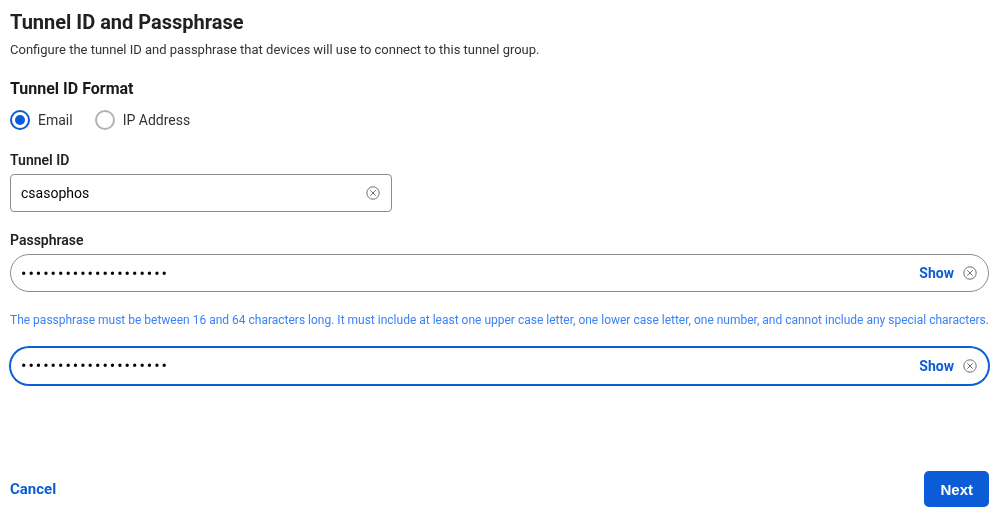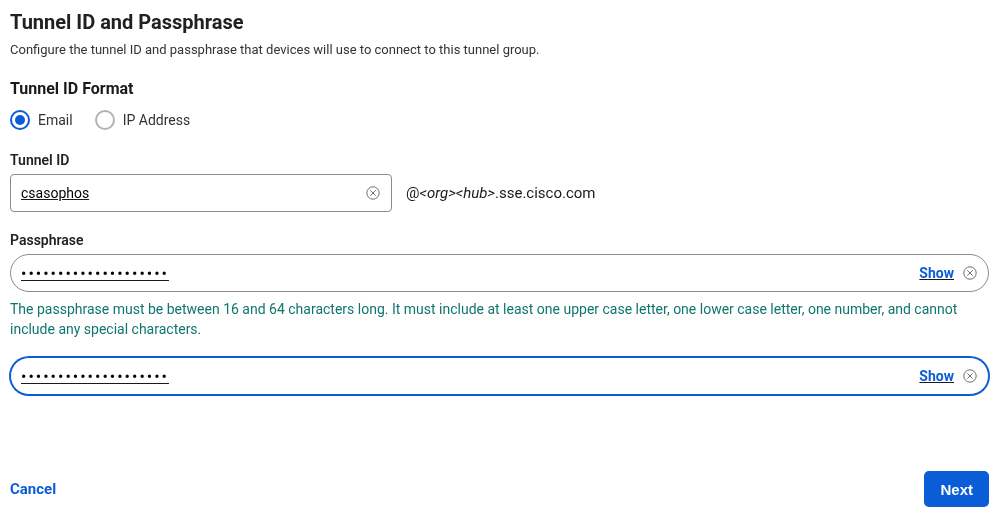--- a/index.html
+++ b/index.html
@@ -86,21 +86,20 @@
     .input-wrap {
       position: relative;
       display: flex;
       align-items: center;
       border: 1px solid #888c92;
       border-radius: 4px;
       background: #fff;
       height: 38px;
       padding: 6px 10px;
       gap: 8px;
-      text-decoration: underline;
     }
     .input-wrap.focused {
       border-color: #0b5cd7;
       box-shadow: 0 0 0 1px #0b5cd7;
     }
     .input-wrap input {
       border: none;
       outline: none;
       flex: 1;
       font-size: 14px;
@@ -143,23 +142,23 @@
       border-radius: 19px;
     }
     .show-btn {
       font-size: 14px;
       font-weight: 700;
       color: #0b5cd7;
       cursor: pointer;
       flex-shrink: 0;
     }
     .help-text {
-      font-size: 14px;
-      color: #0f766e;
-      margin-top: 8px;
+      font-size: 12px;
+      color: #3b82f6;
+      margin-top: 20px;
       line-height: 1.4;
     }
     .confirm-group {
       margin-bottom: 22px;
     }
     .footer {
       display: flex;
       justify-content: space-between;
       align-items: center;
       position: absolute;
@@ -223,23 +222,20 @@
 <div class="tunnel-id-row">
   <div class="input-wrap tunnel-id-wrap">
     <input type="text" value="csasophos" style="">
     <span class="clear-btn">
       <svg width="14" height="14" viewBox="0 0 14 14">
           <circle cx="7" cy="7" r="6.2" fill="none" stroke="#6b6f76" stroke-width="1"></circle>
           <path d="M4.6 4.6 L9.4 9.4 M9.4 4.6 L4.6 9.4" stroke="#6b6f76" stroke-width="1" stroke-linecap="round"></path>
         </svg>
     </span>
   </div>
-  <span class="suffix-text">
-    <span>@</span><em>&lt;org&gt;</em><em>&lt;hub&gt;</em><span>.sse.cisco.com</span>
-  </span>
 </div>
 
 <div class="pass-group">
   <div class="field-label">Passphrase</div>
   <div class="input-wrap password-wrap">
     <input type="password" value="••••••••••••••••••••" style="">
     <span class="show-btn">Show</span>
     <span class="clear-btn">
       <svg width="14" height="14" viewBox="0 0 14 14">
           <circle cx="7" cy="7" r="6.2" fill="none" stroke="#6b6f76" stroke-width="1"></circle>

